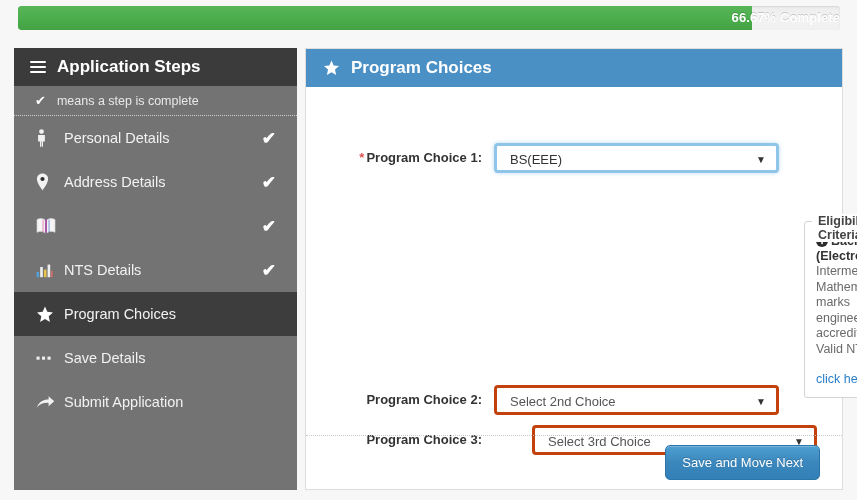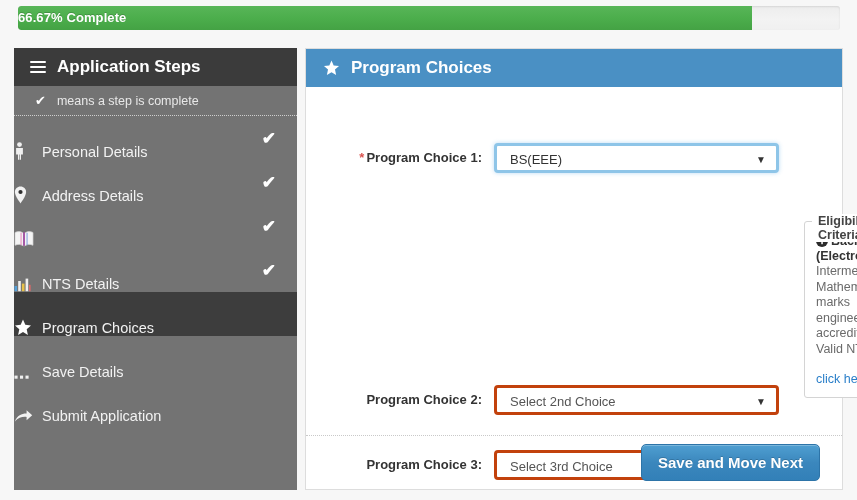--- a/index.html
+++ b/index.html
@@ -24,21 +24,21 @@
   #progress-fill {
     position: absolute; left: 0; top: 0; bottom: 0;
     width: 89.3%;
     background: linear-gradient(to bottom, #58b558 0%, #4cae4c 50%, #44a244 100%);
     border-radius: 3px 0 0 3px;
   }
   #progress-label {
     position: absolute; left: 0; top: 0;
     width: 100%; height: 24px;
     line-height: 24px;
-    text-align: left;
+    text-align: right;
     color: #ffffff;
     font-size: 13px;
     font-weight: bold;
     letter-spacing: 0.1px;
     text-shadow: 0 -1px 0 rgba(0,0,0,0.18);
   }
 
   
   #sidebar {
     position: absolute;
@@ -76,21 +76,22 @@
     padding-left: 21px;
     font-size: 12.5px;
     color: #e8e8e8;
     border-bottom: 1px dotted #cfcfcf;
   }
   #sidebar-hint .tick { margin-right: 11px; font-size: 13px; color:#ffffff; }
 
   .step {
     position: relative;
     height: 44px;
-    display: flex; align-items: flex-end;
+    display: flex; align-items: center;
+    padding-left: 22px;
     font-size: 14.5px;
     color: #f2f2f2;
     cursor: pointer;
   }
   .step.active { background: #3d3d3d; }
   .step .s-icon {
     width: 24px;
     display: inline-flex;
     align-items: center;
     justify-content: flex-start;
@@ -237,22 +238,22 @@
     display: flex;
     align-items: center;
     justify-content: flex-end;
     padding-right: 22px;
   }
   #save-button {
     background: linear-gradient(to bottom, #4f9fd1 0%, #3b87bd 50%, #3280b8 100%);
     border: 1px solid #2d74a8;
     border-radius: 5px;
     color: #ffffff;
-    font-size: 15px;
-    font-weight: bold;
+    font-size: 13px;
+    font-weight: normal;
     padding: 9px 16px;
     cursor: pointer;
     text-shadow: 0 -1px 0 rgba(0,0,0,0.18);
     box-shadow: inset 0 1px 0 rgba(255,255,255,0.25);
   }
 </style>
 </head>
 <body>
 
 <div id="progress-wrap">
@@ -401,21 +402,21 @@
     <span id="elig-legend">Eligibility Criteria</span>
 
     <div class="form-row" style="top:298px;">
       <div class="form-label">Program Choice 2:</div>
       <div class="select-box">
         <span>Select 2nd Choice</span>
         <span class="caret">▼</span>
       </div>
     </div>
 
-    <div class="form-row" style="top:363px;">
+    <div class="form-row" style="top:338px;gap:38px;">
       <div class="form-label">Program Choice 3:</div>
       <div class="select-box">
         <span>Select 3rd Choice</span>
         <span class="caret">▼</span>
       </div>
     </div>
 
   </div>
 
   <div id="panel-footer">

